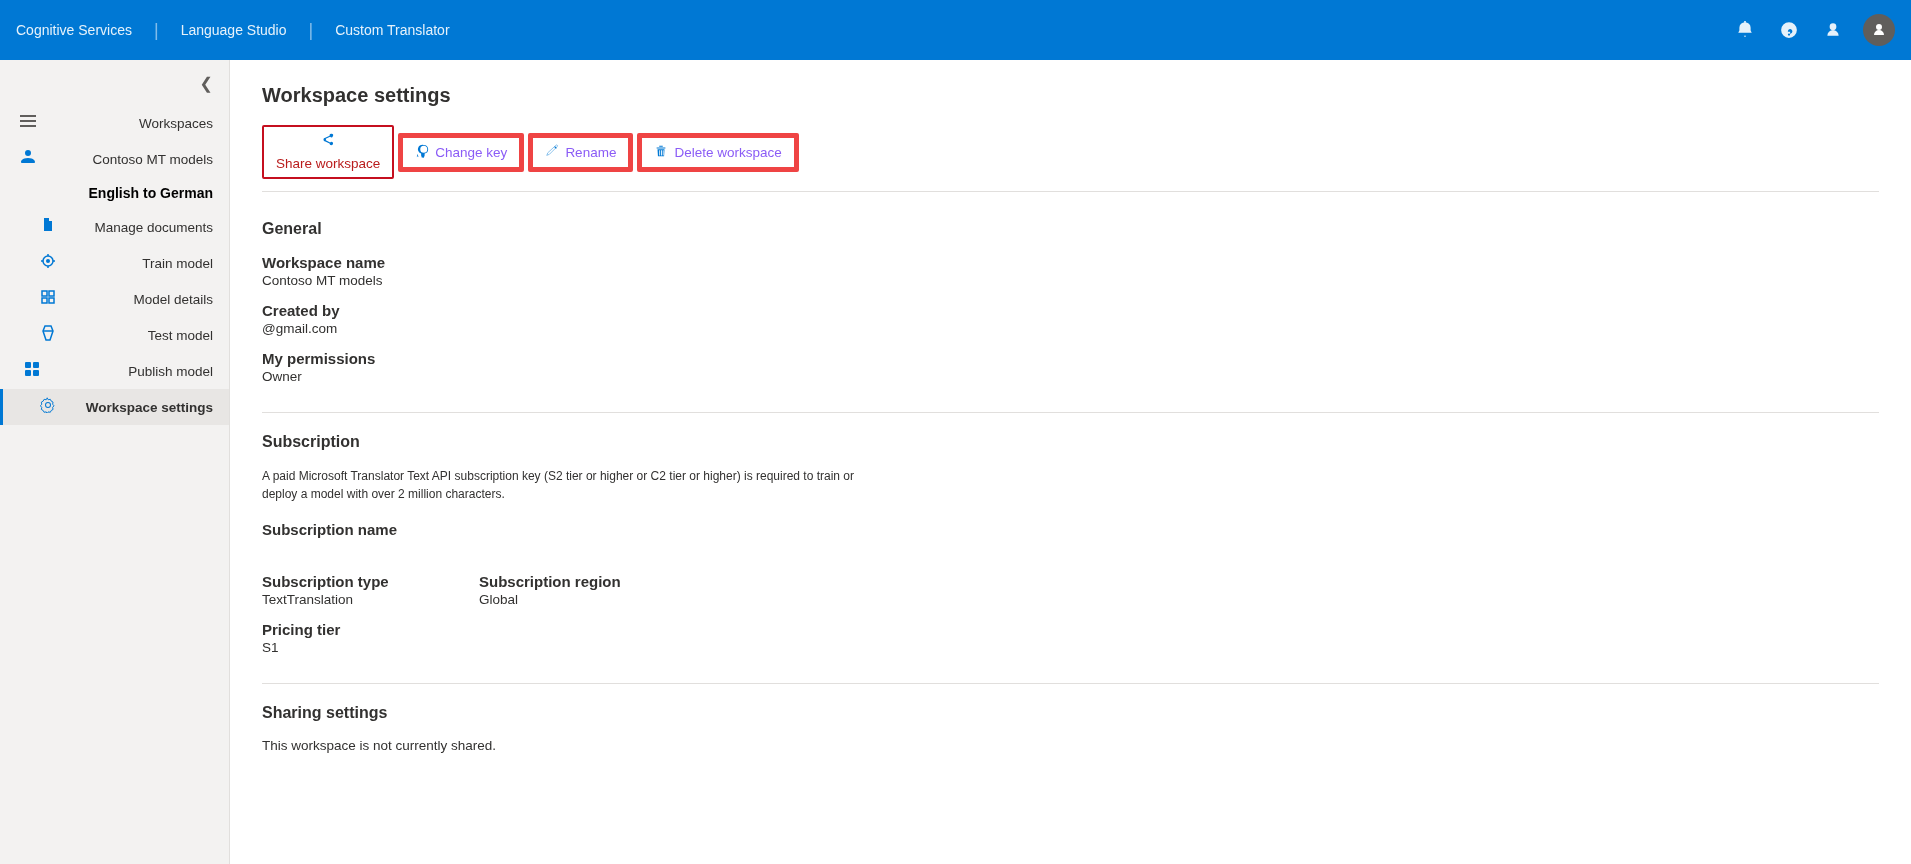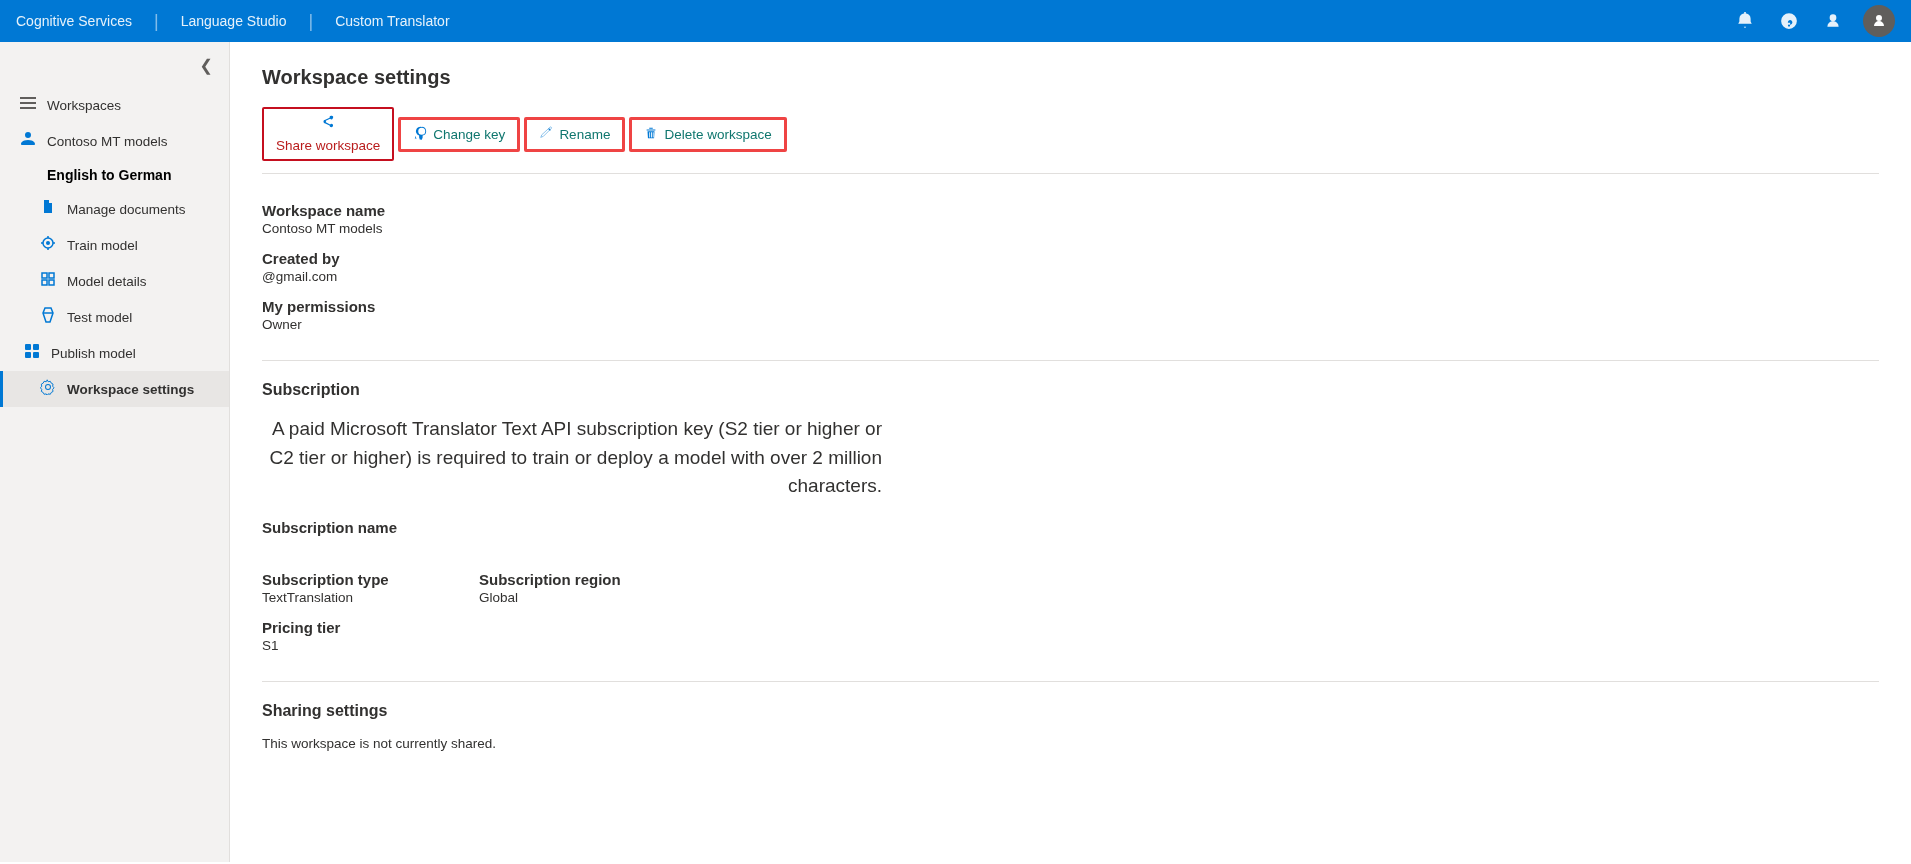--- a/index.html
+++ b/index.html
@@ -2,21 +2,21 @@
 <html><head>
   <meta charset="utf-8">
   <style>
     * { box-sizing: border-box; margin: 0; padding: 0; }
     body { font-family: 'Segoe UI', sans-serif; font-size: 14px; color: #323130; background: #fff; }
 
     
     .topnav {
       background: #0078d4;
       color: #fff;
-      height: 42px;
+      height: 60px;
       display: flex;
       align-items: center;
       padding: 0 16px;
       gap: 8px;
     }
     .topnav-brand {
       display: flex;
       align-items: center;
       gap: 12px;
       font-size: 15px;
@@ -99,20 +99,21 @@
     .sidebar-item {
       display: flex;
       align-items: center;
       gap: 10px;
       padding: 8px 16px;
       cursor: pointer;
       color: #323130;
       font-size: 13.5px;
       text-decoration: none;
       border-left: 3px solid transparent;
+      justify-content: space-between;
     }
     .sidebar-item.active {
       background: #e8e6e4;
       font-weight: 600;
       border-left: 3px solid #0078d4;
     }
     .sidebar-item.bold-label {
       font-weight: 700;
       color: #000;
       font-size: 14px;
@@ -144,25 +145,25 @@
       margin-bottom: 28px;
       border-bottom: 1px solid #e1dfdd;
       padding-bottom: 12px;
     }
     .toolbar-btn {
       display: flex;
       align-items: center;
       gap: 6px;
       padding: 6px 12px;
       background: #fff;
-      border: 3px solid #ef4444;
+      border: 5px solid #ef4444;
       border-radius: 2px;
       cursor: pointer;
       font-size: 13.5px;
-      color: #0f766e;
+      color: #8b5cf6;
     }
     .toolbar-btn.highlighted {
       border: 2px solid #c50f1f;
       color: #b91c1c;
       flex-direction: column;
     }
     .toolbar-btn-icon {
       font-size: 14px;
       color: #0078d4;
     }
@@ -185,26 +186,25 @@
     }
     .field-value {
       font-size: 13.5px;
       color: #323130;
       margin-bottom: 14px;
     }
     .field-value.muted {
       color: #605e5c;
     }
     .subscription-note {
-      font-size: 19px;
+      font-size: 12px;
       color: #323130;
       margin-bottom: 18px;
       max-width: 620px;
       line-height: 1.5;
-      text-align: right;
     }
     .two-col {
       display: grid;
       grid-template-columns: 200px 200px;
       gap: 0 17px;
     }
     .divider {
       border: none;
       border-top: 1px solid #e1dfdd;
       margin: 20px 0;
@@ -385,20 +385,21 @@
         <span class="toolbar-btn-icon">
           <svg width="14" height="14" viewBox="0 0 16 16" fill="#0078d4">
             <path d="M6 2h4v1H6V2zM3 4h10v1H3V4zm1 2h8l-.5 8h-7L4 6zm2 1v6h1V7H6zm2 0v6h1V7H8zm2 0v6h1V7h-1z"></path>
           </svg>
         </span>
         <span>Delete workspace</span>
       </button>
     </div>
 
     <div class="section">
+      <h2 class="section-title">General</h2>
 
       <div class="field-label">Workspace name</div>
       <div class="field-value">Contoso MT models</div>
 
       <div class="field-label">Created by</div>
       <div class="field-value">
         <span>@gmail.com</span>
       </div>
 
       <div class="field-label">My permissions</div>

